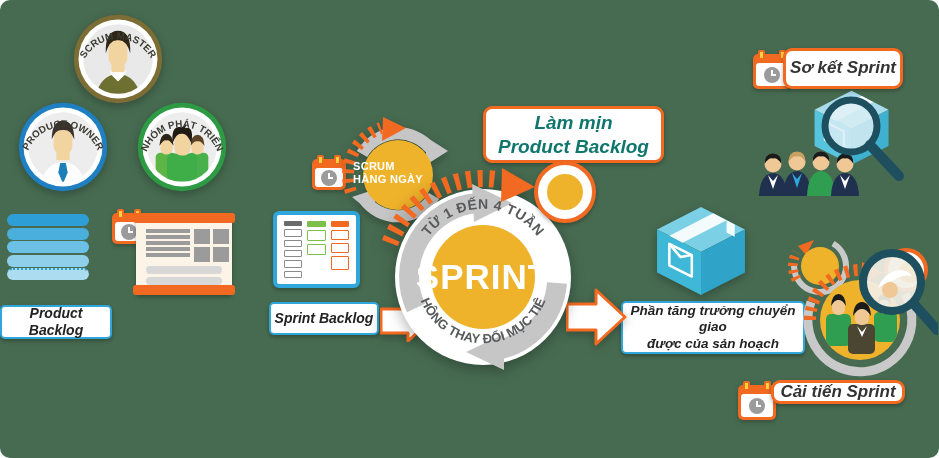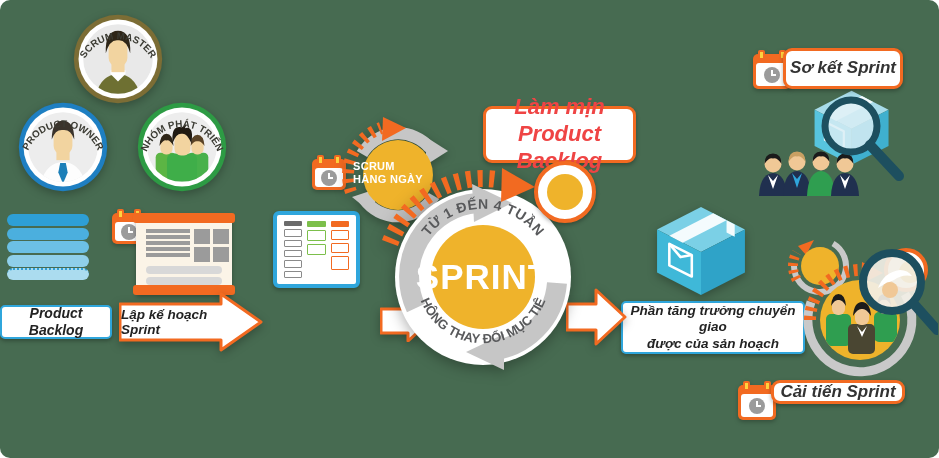--- a/index.html
+++ b/index.html
@@ -148,26 +148,20 @@
     <div class="wb-line" style="top:40px;"></div>
     <div class="wb-sq" style="left:58px;top:16px;"></div>
     <div class="wb-sq" style="left:77px;top:16px;"></div>
     <div class="wb-sq" style="left:58px;top:34px;"></div>
     <div class="wb-sq" style="left:77px;top:34px;"></div>
     <div class="wb-wide" style="top:53px;"></div>
     <div class="wb-wide" style="top:64px;"></div>
     <div class="wb-bar bot"></div>
   </div>
 
-  <div class="abs" style="left:119px;top:292px;width:144px;height:60px;z-index:2;">
-    <svg class="shadow" width="144" height="60" viewBox="0 0 144 60">
-      <polygon points="1,12 102,12 102,2 142,30 102,58 102,48 1,48" fill="#fff" stroke="#F26A21" stroke-width="3" stroke-linejoin="round"></polygon>
-    </svg>
-    <div class="lbl" style="position:absolute;left:2px;top:0;width:104px;height:60px;display:flex;align-items:center;justify-content:center;font-weight:bold;font-style:italic;font-size:13.5px;color:#232323;">Lập kế hoạch Sprint</div>
-  </div>
 
   <div class="sboard">
     <div class="sb-col">
       <div class="sb-h" style="background:#6B6B6B;"></div>
       <div class="sb-c" style="border-color:#8A8A8A;"></div>
       <div class="sb-c" style="border-color:#8A8A8A;"></div>
       <div class="sb-c" style="border-color:#8A8A8A;"></div>
       <div class="sb-c" style="border-color:#8A8A8A;"></div>
       <div class="sb-c" style="border-color:#8A8A8A;"></div>
     </div>
@@ -175,20 +169,23 @@
       <div class="sb-h" style="background:#7CBF4B;"></div>
       <div class="sb-c" style="border-color:#7CBF4B;height:11px;"></div>
       <div class="sb-c" style="border-color:#7CBF4B;height:11px;"></div>
     </div>
     <div class="sb-col">
       <div class="sb-h" style="background:#F26A21;"></div>
       <div class="sb-c" style="border-color:#F26A21;height:10px;"></div>
       <div class="sb-c" style="border-color:#F26A21;height:10px;"></div>
       <div class="sb-c" style="border-color:#F26A21;height:14px;"></div>
     </div>
+  </div>
+  <div class="plabel b-blue" style="left:269px;top:302px;width:110px;height:33px;font-size:14px;">
+    <span>Sprint Backlog</span>
   </div>
 
   <svg class="abs shadow" style="left:380px;top:300px;z-index:2;" width="52" height="42" viewBox="0 0 52 42">
     <polygon points="1,9 28,9 28,1 50,21 28,41 28,33 1,33" fill="#fff" stroke="#F26A21" stroke-width="3" stroke-linejoin="round"></polygon>
   </svg>
 
   <div class="cal" style="left:312px;top:156px;">
     <span class="cal-tab t1"></span>
       <span class="cal-tab t2"></span>
     <span class="cal-body">
@@ -204,21 +201,21 @@
       <path d="M 15 79 A 50 50 0 0 1 45 15" fill="none" stroke="#F26A21" stroke-width="12" stroke-dasharray="4 5.5"></path>
       <polygon points="47,4 70,15 46,28" fill="#F26A21"></polygon>
       <circle cx="62" cy="62" r="35" fill="#EFB32B"></circle>
     </svg>
     <div class="daily-lbl">
       <div>SCRUM</div>
       <div>HÀNG NGÀY</div>
     </div>
   </div>
 
-  <div class="plabel b-orange" style="left:483px;top:106px;width:153px;height:57px;font-size:22px;z-index:4;color:#ef4444;">
+  <div class="plabel b-orange" style="left:483px;top:106px;width:181px;height:57px;font-size:19px;z-index:4;color:#0f766e;">
     <span>Làm mịn</span>
     <span>Product Backlog</span>
   </div>
   <div class="donut"></div>
 
   <svg class="abs shadow" style="left:566px;top:287px;z-index:2;" width="62" height="60" viewBox="0 0 62 60">
     <polygon points="1,17 30,17 30,3 59,30 30,57 30,43 1,43" fill="#fff" stroke="#F26A21" stroke-width="3" stroke-linejoin="round"></polygon>
   </svg>
 
   <svg class="abs" style="left:372px;top:168px;z-index:3;filter:drop-shadow(0 4px 7px rgba(0,0,0,.3));" width="222" height="222" viewBox="0 0 222 222">

